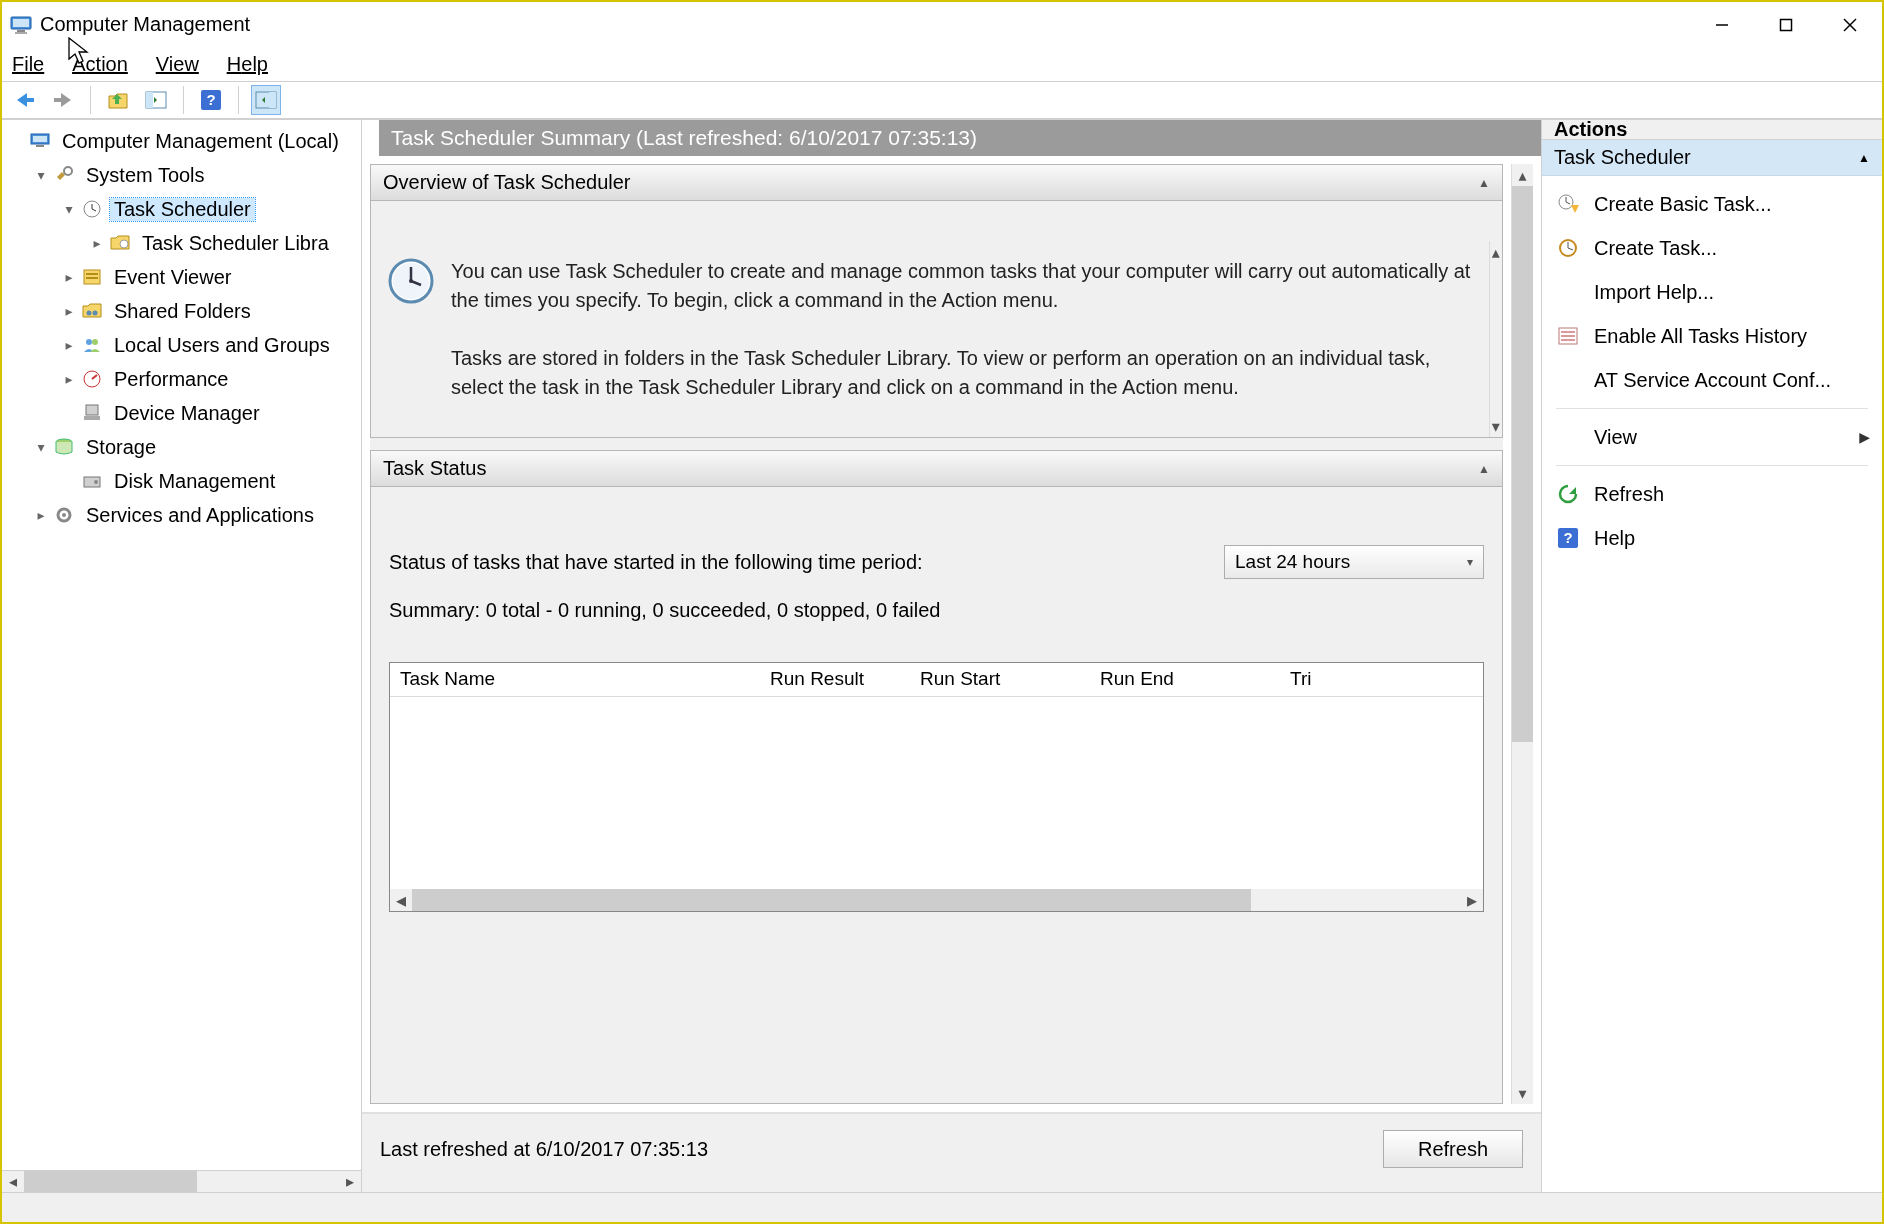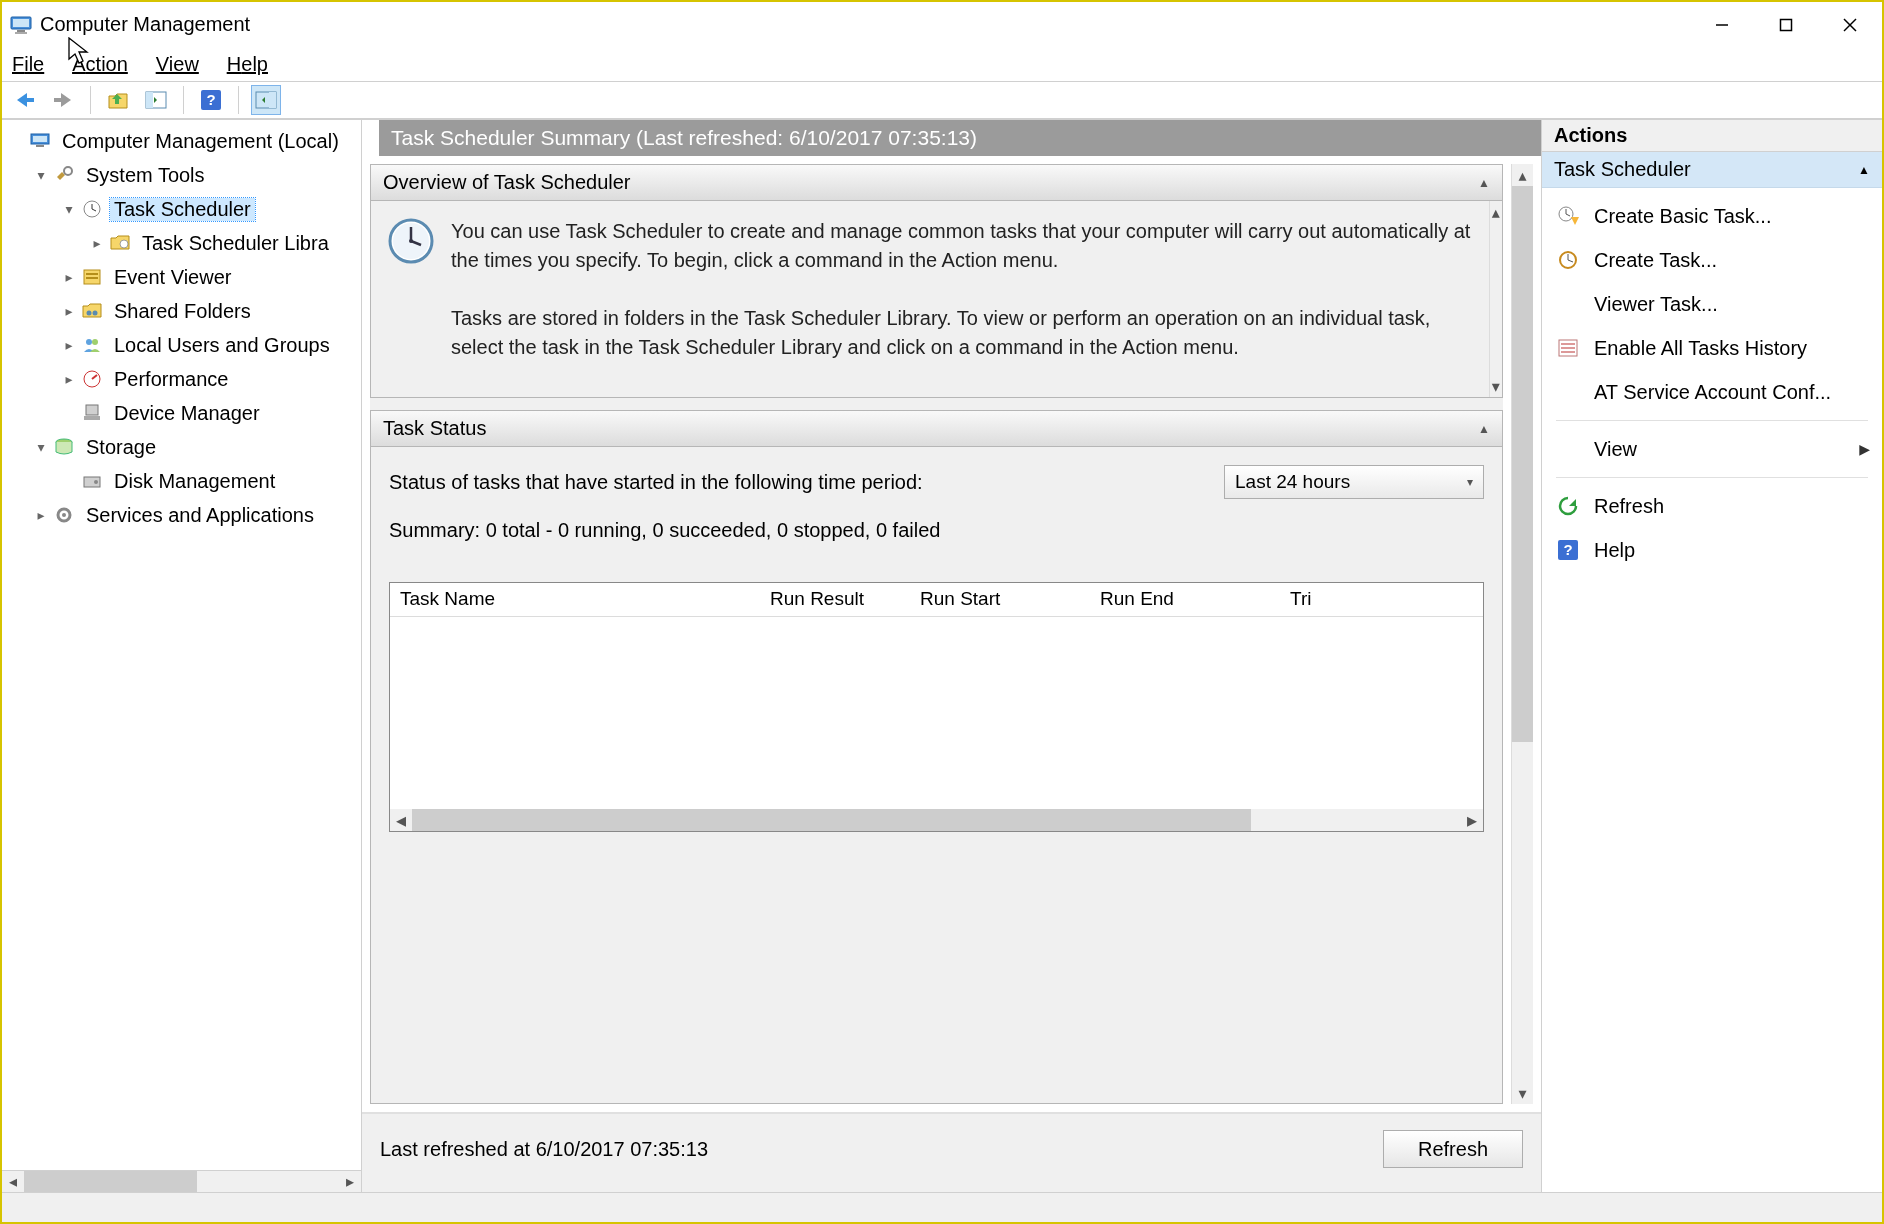--- a/index.html
+++ b/index.html
@@ -41,21 +41,21 @@
 .tree-hscroll .arrow { width: 22px; height: 22px; display: flex; align-items: center; justify-content: center; background: #f0f0f0; color:#555; }
 .tree-hscroll .track { flex: 1; background: #f0f0f0; height: 22px; position: relative; }
 .tree-hscroll .thumb { position: absolute; left: 0; top: 0; bottom: 0; width: 55%; background: #cdcdcd; }
 
 
 .center-pane { flex: 1; display: flex; border-right: 1px solid #d0d0d0; }
 .center-inner { flex: 1; display: flex; flex-direction: column; }
 .summary-header { background: #9b9b9b; color: #fff; font-size: 21px; padding: 6px 12px; margin-left: 17px; }
 .center-body { flex: 1; display: flex; padding: 8px; gap: 8px; min-height: 0; }
 .panels { flex: 1; display: flex; flex-direction: column; gap: 12px; min-height: 0; background:#f0f0f0; }
-.panel { border: 1px solid #b6b6b6; background: #f0f0f0; display: flex; flex-direction: column; }
+.panel { border: 1px solid #b6b6b6; background: #f0f0f0; display: flex; flex-direction: column; gap: 40px; }
 .panel-header { height: 36px; background: linear-gradient(#f9f9f9, #dcdcdc); border-bottom: 1px solid #b6b6b6; display: flex; align-items: center; padding: 0 12px; font-size: 20px; }
 .panel-header .caret { margin-left: auto; font-size: 12px; color: #555; }
 .panel-body { flex: 1; display: flex; min-height: 0; }
 .ov-body { padding: 16px; display: flex; gap: 16px; overflow: hidden; height: 196px; align-items: flex-start; }
 .ov-body .clock-icon { flex: 0 0 48px; }
 .ov-body .text { font-size: 20px; line-height: 1.45; color: #222; overflow:hidden; }
 .ov-scroll { width: 22px; background: #f0f0f0; display: flex; flex-direction: column; border-left: 1px solid #dcdcdc; }
 .ov-scroll .arrow { height: 22px; display: flex; align-items: center; justify-content: center; color:#555; background:#f0f0f0; }
 .ov-scroll .track { flex: 1; position: relative; }
 
@@ -77,21 +77,21 @@
 .center-scroll .arrow { height:22px; display:flex; align-items:center; justify-content:center; color:#555;}
 .center-scroll .track{ flex:1; position:relative;}
 .center-scroll .thumb{ position:absolute; top:0; left:0; right:0; height:62%; background:#cdcdcd;}
 
 .center-footer { display:flex; align-items:center; padding: 16px 18px 24px 18px; background:#f0f0f0; border-top: 2px solid #e0e0e0;}
 .center-footer .lab { font-size:20px; }
 .center-footer .btn { margin-left:auto; width:140px; height:38px; border:1px solid #adadad; background: linear-gradient(#fff,#e6e6e6); font-size:20px;}
 
 
 .actions-pane { width: 340px; display:flex; flex-direction:column;}
-.actions-header { height:32px; background:#f0f0f0; border-bottom:1px solid #d0d0d0; display:flex; align-items:center; padding:0 12px; font-weight:600; font-size:20px;}
+.actions-header { height:20px; background:#f0f0f0; border-bottom:1px solid #d0d0d0; display:flex; align-items:center; padding:0 12px; font-weight:600; font-size:20px;}
 .actions-section { background:#d4e7f7; height:36px; display:flex; align-items:center; padding:0 12px; font-size:20px; border-bottom:1px solid #c5d9ea;}
 .actions-section .caret { margin-left:auto; font-size:12px;}
 .actions-list { padding:6px 0; font-size:20px;}
 .act-item { display:flex; align-items:center; height:44px; padding-left:14px; gap:14px; cursor:default;}
 .act-item .ic { width:24px; height:24px; display:flex; align-items:center; justify-content:center;}
 .act-item.indent { padding-left:52px; }
 .act-sub { margin-left:auto; margin-right:12px; font-size:14px; color:#333; }
 .act-sep { height:1px; background:#e0e0e0; margin:6px 14px;}
 
 .statusbar { height:30px; background:#f0f0f0; border-top:1px solid #d0d0d0;}
@@ -436,21 +436,21 @@
           <span class="ic">
               <svg width="22" height="22">
                 <circle cx="11" cy="11" r="8" fill="#fff" stroke="#c78a1e" stroke-width="2"></circle>
                 <line x1="11" y1="11" x2="11" y2="5" stroke="#555"></line>
                 <line x1="11" y1="11" x2="16" y2="13" stroke="#555"></line>
               </svg>
             </span>
           <span>Create Task...</span>
         </div>
         <div class="act-item indent">
-          <span>Viewer Task...</span>
+          <span>Import Help...</span>
         </div>
         <div class="act-item">
           <span class="ic">
               <svg width="22" height="22">
                 <rect x="2" y="3" width="18" height="16" fill="#fff" stroke="#b77"></rect>
                 <rect x="4" y="6" width="14" height="2" fill="#d99"></rect>
                 <rect x="4" y="10" width="14" height="2" fill="#d99"></rect>
                 <rect x="4" y="14" width="14" height="2" fill="#d99"></rect>
               </svg>
             </span>

